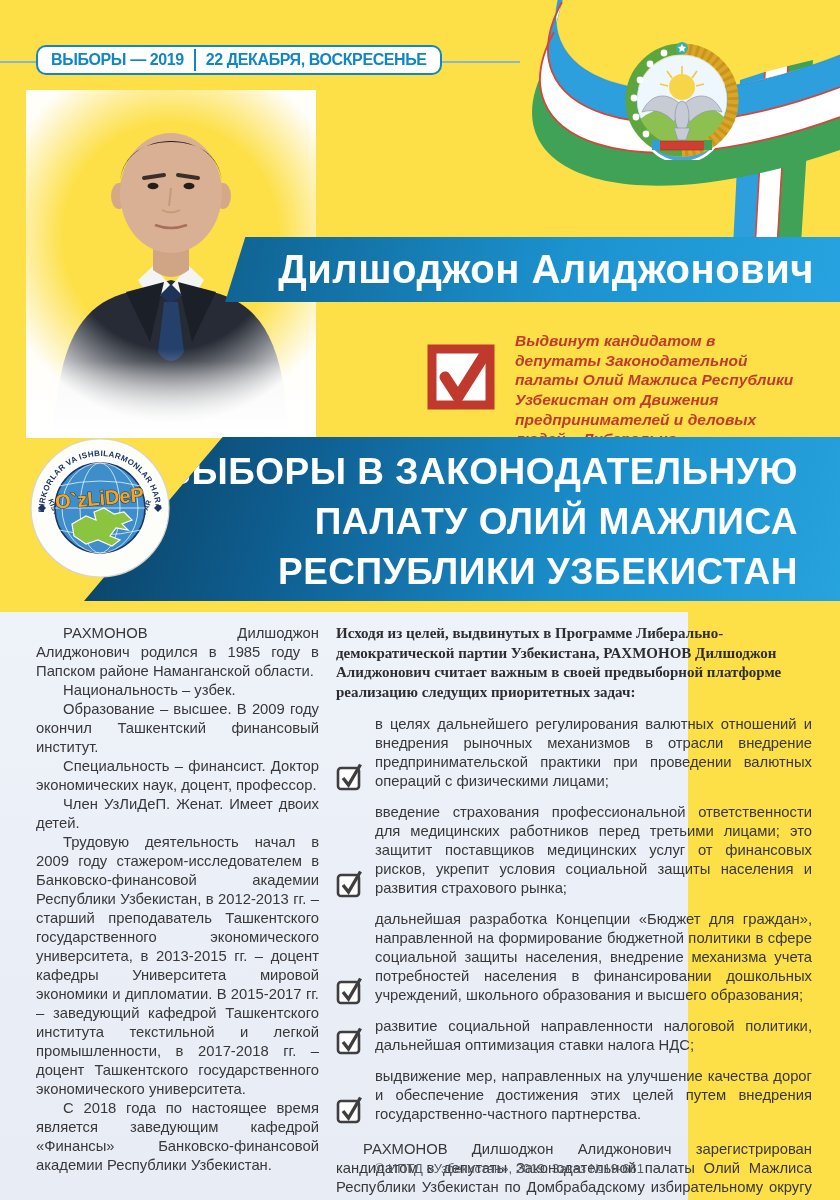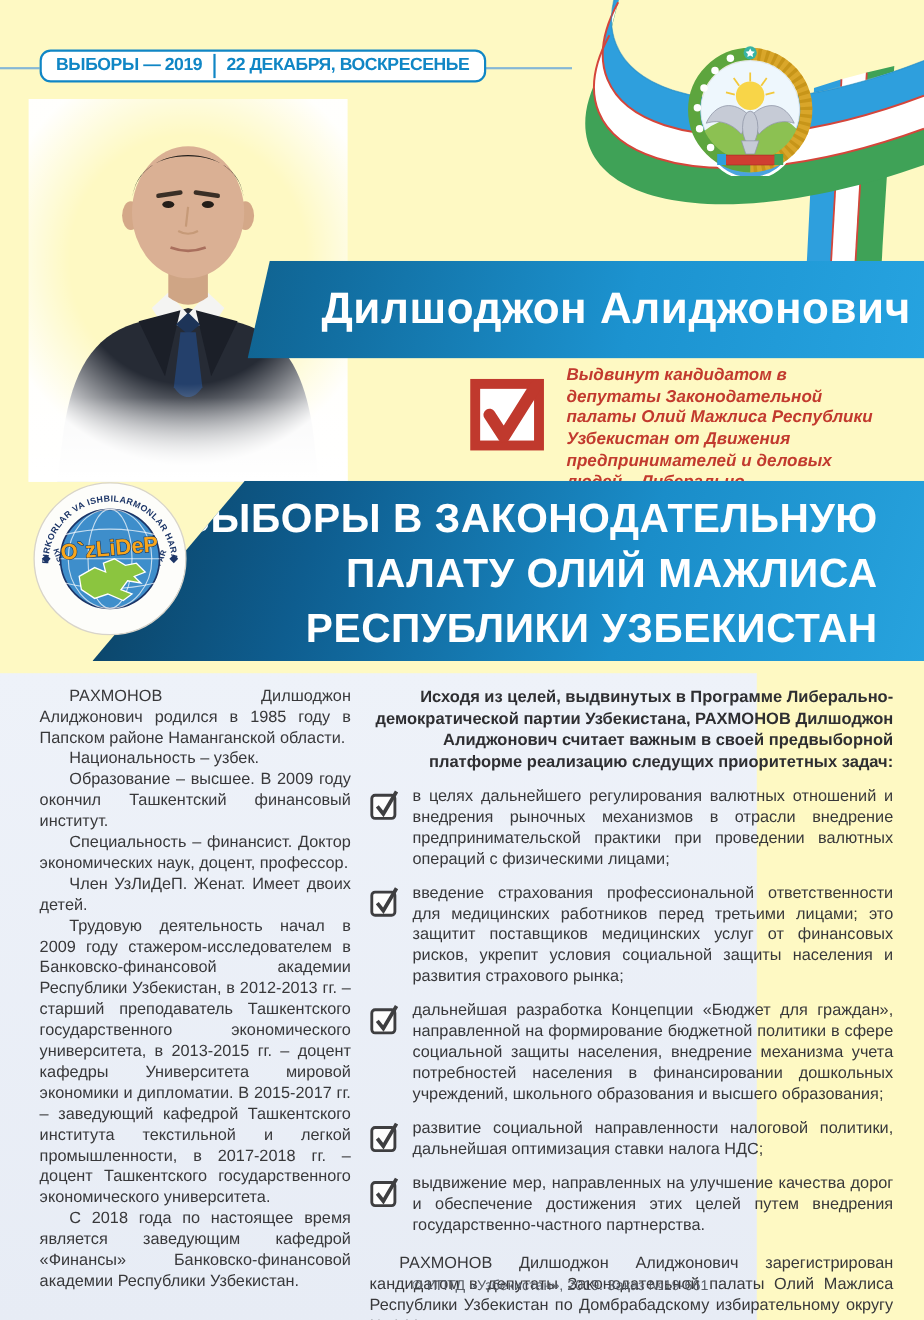--- a/index.html
+++ b/index.html
@@ -1,17 +1,17 @@
 <!DOCTYPE html>
 <html><head>
 <meta charset="utf-8">
 <style>
   html,body{margin:0;padding:0;background:#9aa0a8;}
   *{box-sizing:border-box;}
-  .page{position:relative;width:840px;height:1200px;margin:0 auto;background:#fef9c3;
+  .page{position:relative;width:840px;height:1200px;margin:0 auto;background:#fde047;
         overflow:hidden;font-family:"Liberation Sans",sans-serif;}
 
   
   .rule{position:absolute;height:2px;background:#85b7d6;}
   .rule-left{top:61px;left:0;width:36px;}
   .rule-right{top:61px;left:366px;width:154px;}
   .date-badge{position:absolute;top:45px;left:36px;display:flex;align-items:center;
     border:2.5px solid #1086c5;border-radius:10px;padding:4px 13px;background:#fff;
     color:#1086c5;font-weight:bold;font-size:16px;letter-spacing:-0.4px;white-space:nowrap;}
   .date-badge .sep{width:2px;align-self:stretch;background:#1086c5;margin:-2px 10px;}
@@ -24,24 +24,24 @@
   .photo{position:absolute;top:90px;left:26px;width:290px;height:348px;}
   .photo svg{position:absolute;inset:0;}
   .photo-fade{position:absolute;inset:0;
     background:
       radial-gradient(ellipse 64% 56% at 50% 42%, rgba(255,255,255,0) 58%, rgba(255,255,255,.97) 96%),
       linear-gradient(to bottom, rgba(255,255,255,0) 78%, #ffffff 99%);}
 
   
   .surname{position:absolute;top:164px;right:24px;font-size:61px;line-height:1;
     font-weight:bold;color:#1187c5;letter-spacing:1px;}
-  .name-band{position:absolute;top:237px;left:0;right:0;height:89px;
+  .name-band{position:absolute;top:237px;left:0;right:0;height:65px;
     clip-path:polygon(29.2% 0,100% 0,100% 100%,26.8% 100%);
     background:linear-gradient(102deg,#0d4b6b 4%,#116b9d 34%,#1c93d0 68%,#26a3e0 100%);
-    display:flex;align-items:center;justify-content:flex-end;padding-right:12px;}
+    display:flex;align-items:center;justify-content:flex-end;padding-right:26px;}
   .name-band span{color:#fff;font-weight:bold;font-size:40px;letter-spacing:.5px;}
 
   
   .nominate{position:absolute;top:331px;left:424px;width:392px;display:flex;gap:17px;}
   .red-check{flex:0 0 auto;}
   .nominate-text{width:284px;color:#c23a2e;font-weight:bold;font-style:italic;
     font-size:15.5px;line-height:1.27;}
 
   
   .title-banner{position:absolute;top:437px;left:0;right:0;height:164px;
@@ -53,22 +53,22 @@
   .party-logo{position:absolute;top:438px;left:30px;width:140px;height:140px;}
 
   
   .body-section{position:absolute;top:612px;left:0;width:688px;bottom:0;
     background:linear-gradient(#eef2f9,#e7ecf5);}
   .bio-col{position:absolute;top:12px;left:36px;width:283px;}
   .bio-col p{margin:0;font-size:14.8px;line-height:19px;text-align:justify;
     text-indent:27px;color:#38383a;}
   .platform-col{position:absolute;top:12px;left:336px;width:476px;}
   .platform-intro{margin:0 0 13px;font-size:15px;line-height:19.5px;font-weight:bold;
-    text-align:right;color:#2e2e31;}
-  .item{display:flex;gap:12px;margin-bottom:12px;}
+    text-align:left;color:#2e2e31;font-family:Liberation Serif, serif;}
+  .item{display:flex;gap:12px;margin-bottom:12px;align-items:flex-end;}
   .item svg{flex:0 0 auto;margin-top:1px;}
   .item p{margin:0;font-size:14.8px;line-height:19px;text-align:justify;color:#38383a;}
   .closing{margin:16px 0 0;font-size:14.8px;line-height:19px;text-align:justify;
     text-indent:27px;color:#38383a;}
   .imprint{position:absolute;right:44px;bottom:24px;font-size:13px;color:#565b63;margin-top:12px;}
 </style>
 </head>
 <body>
 
 <div class="page">

